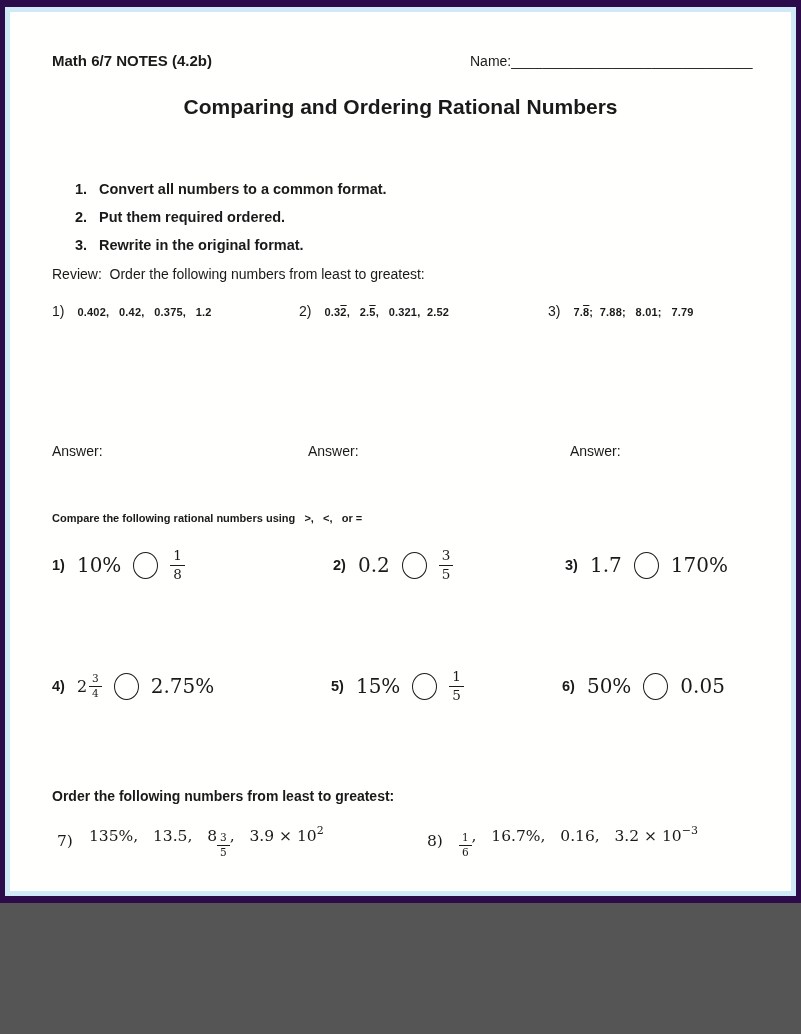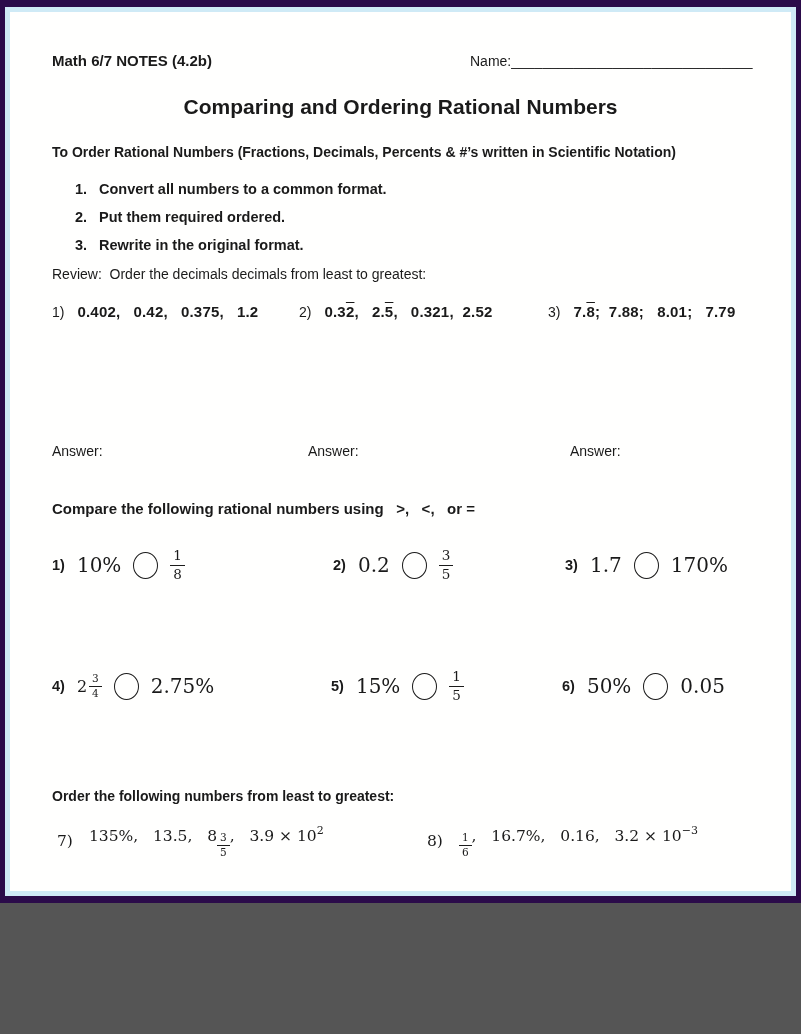--- a/index.html
+++ b/index.html
@@ -16,28 +16,28 @@
   .intro-line   { left:52px; top:144px; font-size:14px; font-weight:700; }
 
   .step { left:75px; font-size:14.5px; font-weight:700; display:flex; }
   .step .step-num { width:24px; }
   .step1 { top:181px; } .step2 { top:209px; } .step3 { top:237px; }
 
   .review-prompt { left:52px; top:266px; font-size:14px; }
 
   .rev { display:flex; align-items:baseline; gap:13px; top:303px; }
   .rev .p-label { font-size:14px; }
-  .rev .p-vals  { font-size:15px; font-weight:700; letter-spacing:0.2px; }
+  .rev .p-vals  { font-size:11px; font-weight:700; letter-spacing:0.2px; }
   .rev1 { left:52px; } .rev2 { left:299px; } .rev3 { left:548px; }
   .obar { text-decoration:overline; }
 
   .answer-label { top:443px; font-size:14px; }
   .ans1 { left:52px; } .ans2 { left:308px; } .ans3 { left:570px; }
 
-  .cmp-heading { left:52px; top:500px; font-size:15px; font-weight:700; }
+  .cmp-heading { left:52px; top:512px; font-size:11px; font-weight:700; }
 
   .cmp { display:flex; align-items:center; gap:12px; height:46px; }
   .cmp .p-label { font-size:14.5px; font-weight:700; font-family:"Liberation Sans",sans-serif; }
   .cmp .val { font-family:"DejaVu Serif", serif; font-size:20px; }
   .cmp-row1 { top:542px; } .cmp-row2 { top:663px; }
   .cmp1 { left:52px; } .cmp2 { left:333px; } .cmp3 { left:565px; }
   .cmp4 { left:52px; } .cmp5 { left:331px; } .cmp6 { left:562px; }
 
   .circ { width:25px; height:27px; border:1.6px solid #1b1b1b; border-radius:50%;
           display:inline-block; background:transparent; }
@@ -61,36 +61,35 @@
 <body>
 
 <div id="frame">
   <div id="page"></div>
 
   <div class="abs course-label">Math 6/7 NOTES (4.2b)</div>
   <div class="abs page-title">Comparing and Ordering Rational Numbers</div>
 
   <div class="abs name-wrap"><span>Name:</span><span>_______________________________</span></div>
 
-  <div class="abs intro-line pre">To Order Rational Numbers (Fractions, Decimals, Percents &amp; #’s written in Scientific Notation)</div>
 
   <div class="abs step step1">
     <span class="step-num">1.</span>
     <span>Convert all numbers to a common format.</span>
   </div>
   <div class="abs step step2">
     <span class="step-num">2.</span>
     <span>Put them required ordered.</span>
   </div>
   <div class="abs step step3">
     <span class="step-num">3.</span>
     <span>Rewrite in the original format.</span>
   </div>
 
-  <div class="abs review-prompt pre">Review:  Order the decimals decimals from least to greatest:</div>
+  <div class="abs review-prompt pre">Review:  Order the following numbers from least to greatest:</div>
 
   <div class="abs rev rev1">
     <span class="p-label">1)</span>
     <span class="p-vals pre">0.402,   0.42,   0.375,   1.2</span>
   </div>
   <div class="abs rev rev2">
     <span class="p-label">2)</span>
     <span class="p-vals pre"><span>0.3</span><span class="obar">2</span><span>,   2.</span><span class="obar">5</span><span>,   0.321,  2.52</span></span>
   </div>
   <div class="abs rev rev3">

